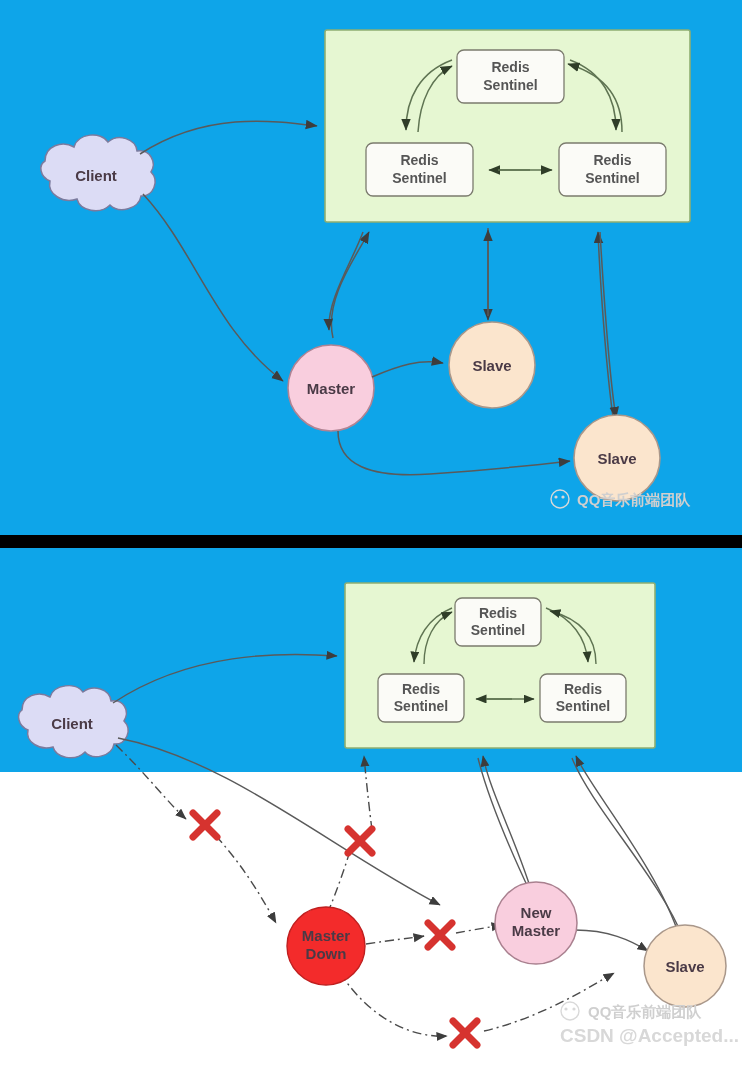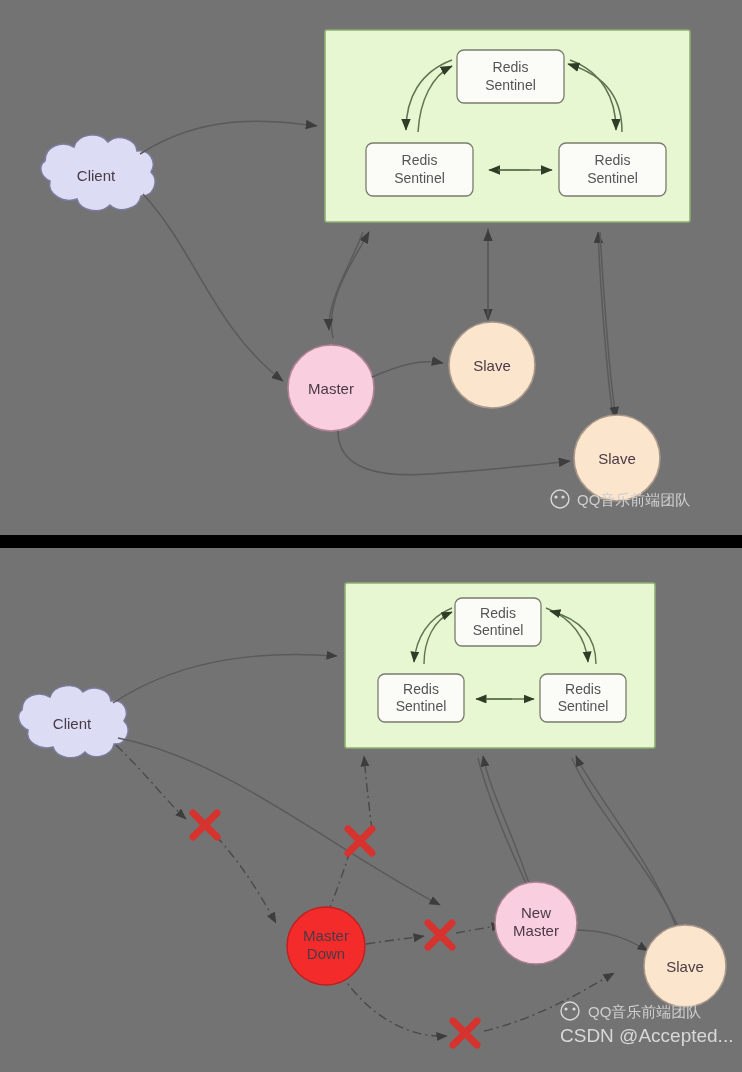--- a/index.html
+++ b/index.html
@@ -1,17 +1,17 @@
 <!DOCTYPE html>
 <html><head>
 <meta charset="utf-8">
 <style>
   html,body{margin:0;padding:0;background:#ffffff;}
   body{width:742px;height:1072px;overflow:hidden;font-family:"Liberation Sans",sans-serif;}
-  #page{position:relative;width:742px;height:1072px;background:#737373;}
+  #page{position:relative;width:742px;height:772px;background:#0ea5e9;font-weight:bold;}
   .panel{position:absolute;left:0;width:742px;}
   #panel-top{top:0;height:535px;}
   #divider{position:absolute;left:0;top:535px;width:742px;height:13px;background:#000;}
   #panel-bottom{top:548px;height:524px;}
   svg{display:block;}
   .nodelabel{font-family:"Liberation Sans",sans-serif;font-size:15px;fill:#4a3a46;}
   .sentlabel{font-family:"Liberation Sans",sans-serif;font-size:14px;fill:#555;}
   .wm{font-family:"Liberation Sans",sans-serif;fill:#cfcfcf;}
   .wm2{font-family:"Liberation Sans",sans-serif;fill:#d8d8d8;}
 </style>

